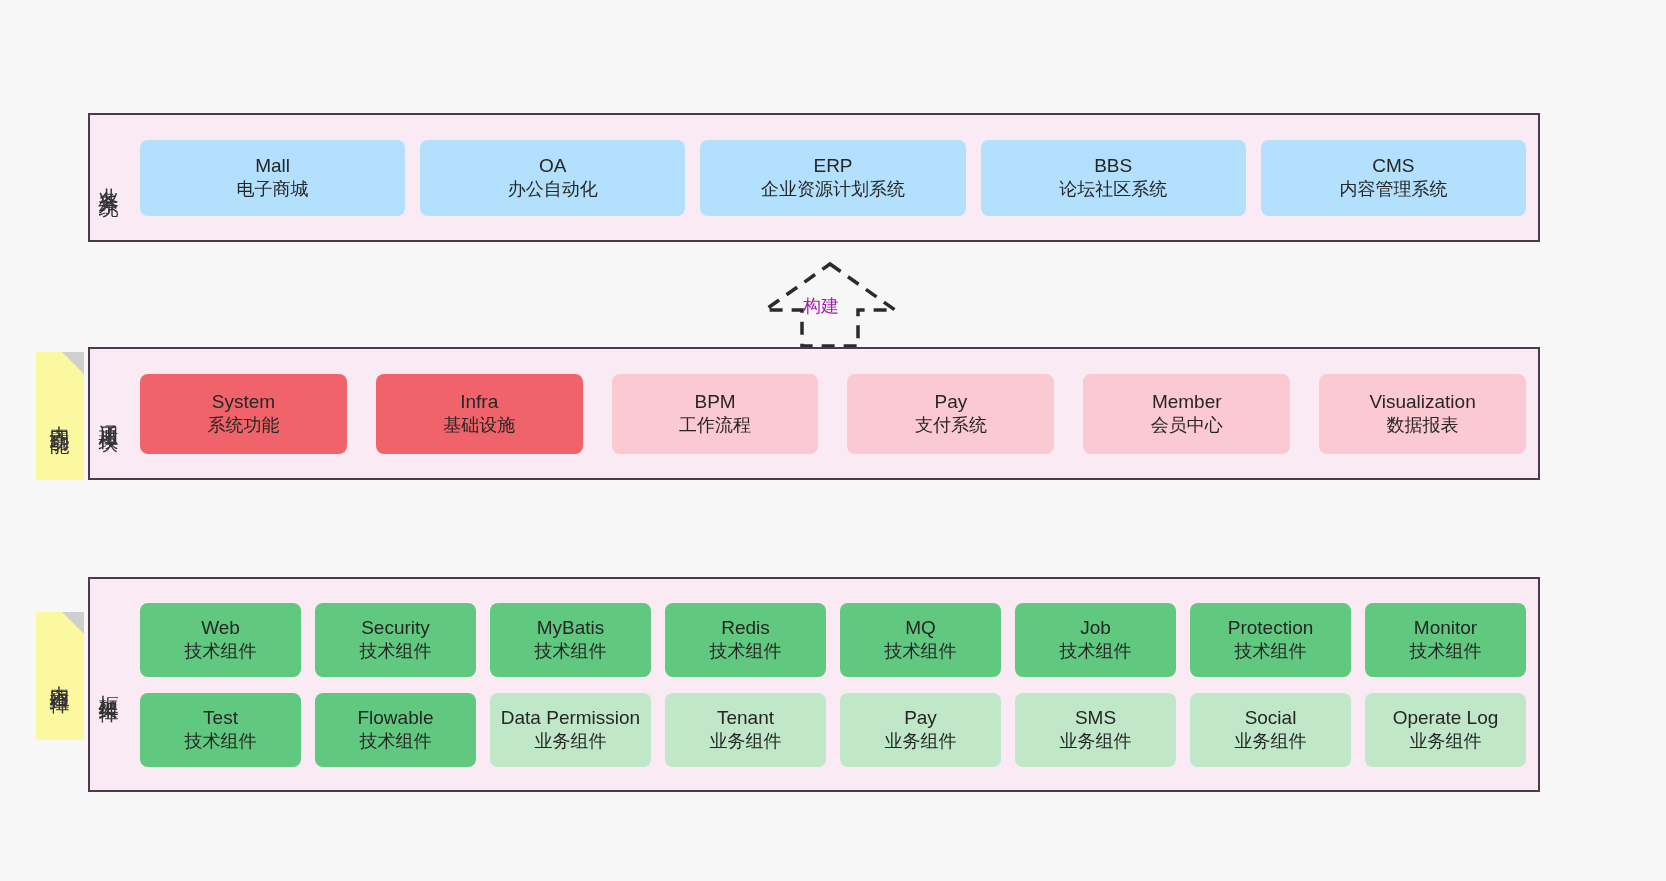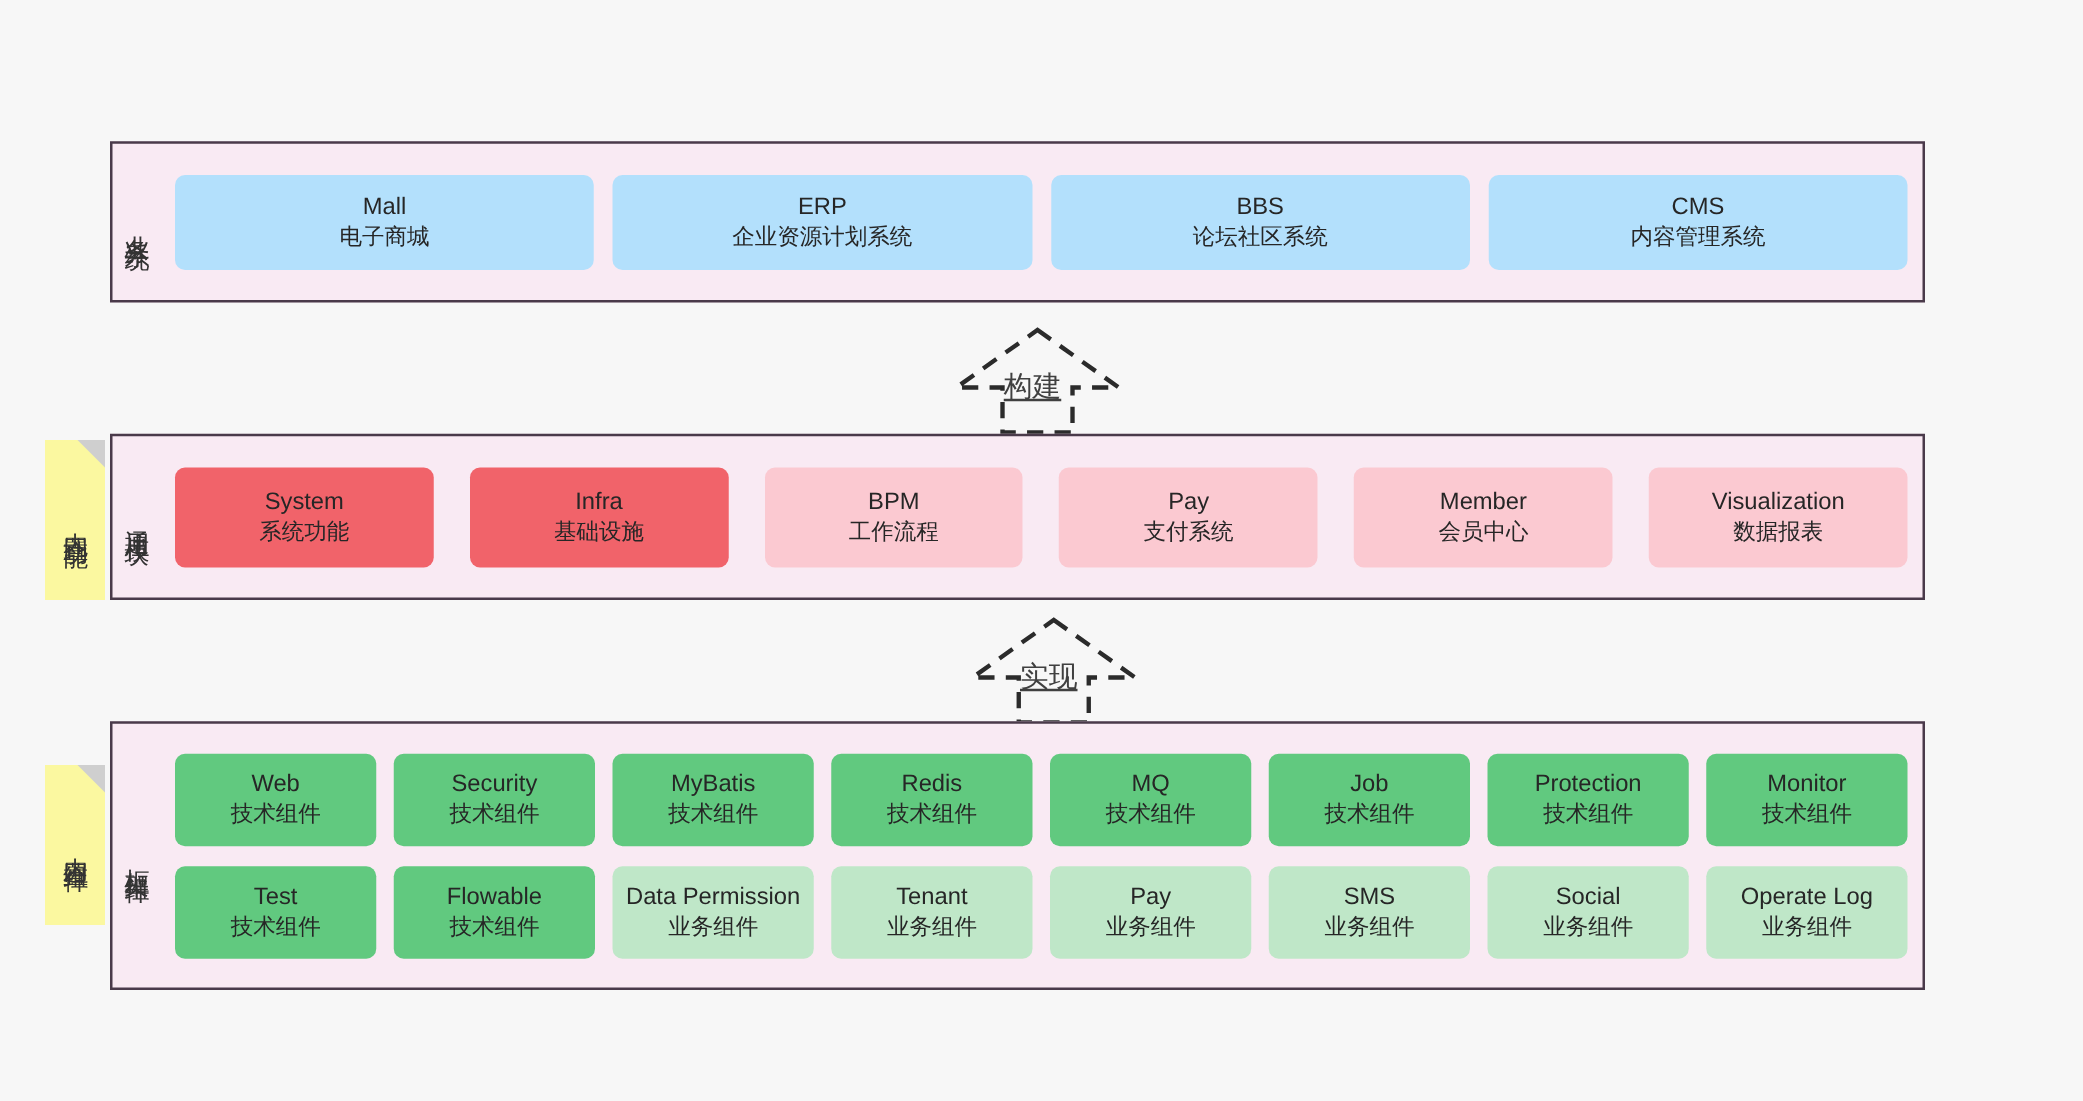--- a/index.html
+++ b/index.html
@@ -116,39 +116,42 @@
     top: 0; right: 0;
     width: 0; height: 0;
     border-left: 22px solid transparent;
     border-top: 22px solid #cfcfcf;
   }
 
   
   .arrow-wrap { position: absolute; }
   .arrow-label {
     position: absolute;
-    font-size: 23px;
-    color: #404040;
+    font-size: 18px;
+    color: #a21caf;
     background: transparent;
     white-space: nowrap;
-    text-decoration: underline;
   }
 </style>
 </head>
 <body>
 
 <div id="canvas">
 
   <div class="layer row-business" style="left:88px; top:113px; width:1452px; height:129px;">
     <div class="layer-title">业务系统</div>
     <div class="layer-body">
 
       <div class="card">
         <span class="en">Mall</span>
         <span class="cn">电子商城</span>
+      </div>
+      <div class="card">
+        <span class="en">OA</span>
+        <span class="cn">办公自动化</span>
       </div>
       <div class="card">
         <span class="en">ERP</span>
         <span class="cn">企业资源计划系统</span>
       </div>
       <div class="card">
         <span class="en">BBS</span>
         <span class="cn">论坛社区系统</span>
       </div>
       <div class="card">
@@ -196,26 +199,20 @@
         <span class="cn">会员中心</span>
       </div>
       <div class="card bg-pink">
         <span class="en">Visualization</span>
         <span class="cn">数据报表</span>
       </div>
 
     </div>
   </div>
 
-  <div class="arrow-wrap" style="left:768px; top:490px; width:150px; height:92px;">
-    <svg width="150" height="92" viewBox="0 0 150 92">
-      <path d="M 75 6 L 140 52 L 103 52 L 103 88 L 47 88 L 47 52 L 10 52 Z" fill="none" stroke="#2b2b2b" stroke-width="3.5" stroke-dasharray="13 9" stroke-linejoin="miter"></path>
-    </svg>
-    <span class="arrow-label" style="left:48px; top:36px;">实现</span>
-  </div>
 
   <div class="sticky" style="left:36px; top:612px; width:48px; height:128px;">
     <span class="fold"></span>
     <span>内置组件</span>
   </div>
 
   <div class="layer row-framework" style="left:88px; top:577px; width:1452px; height:215px;">
     <div class="layer-title">框架组件</div>
     <div class="grid">
 

